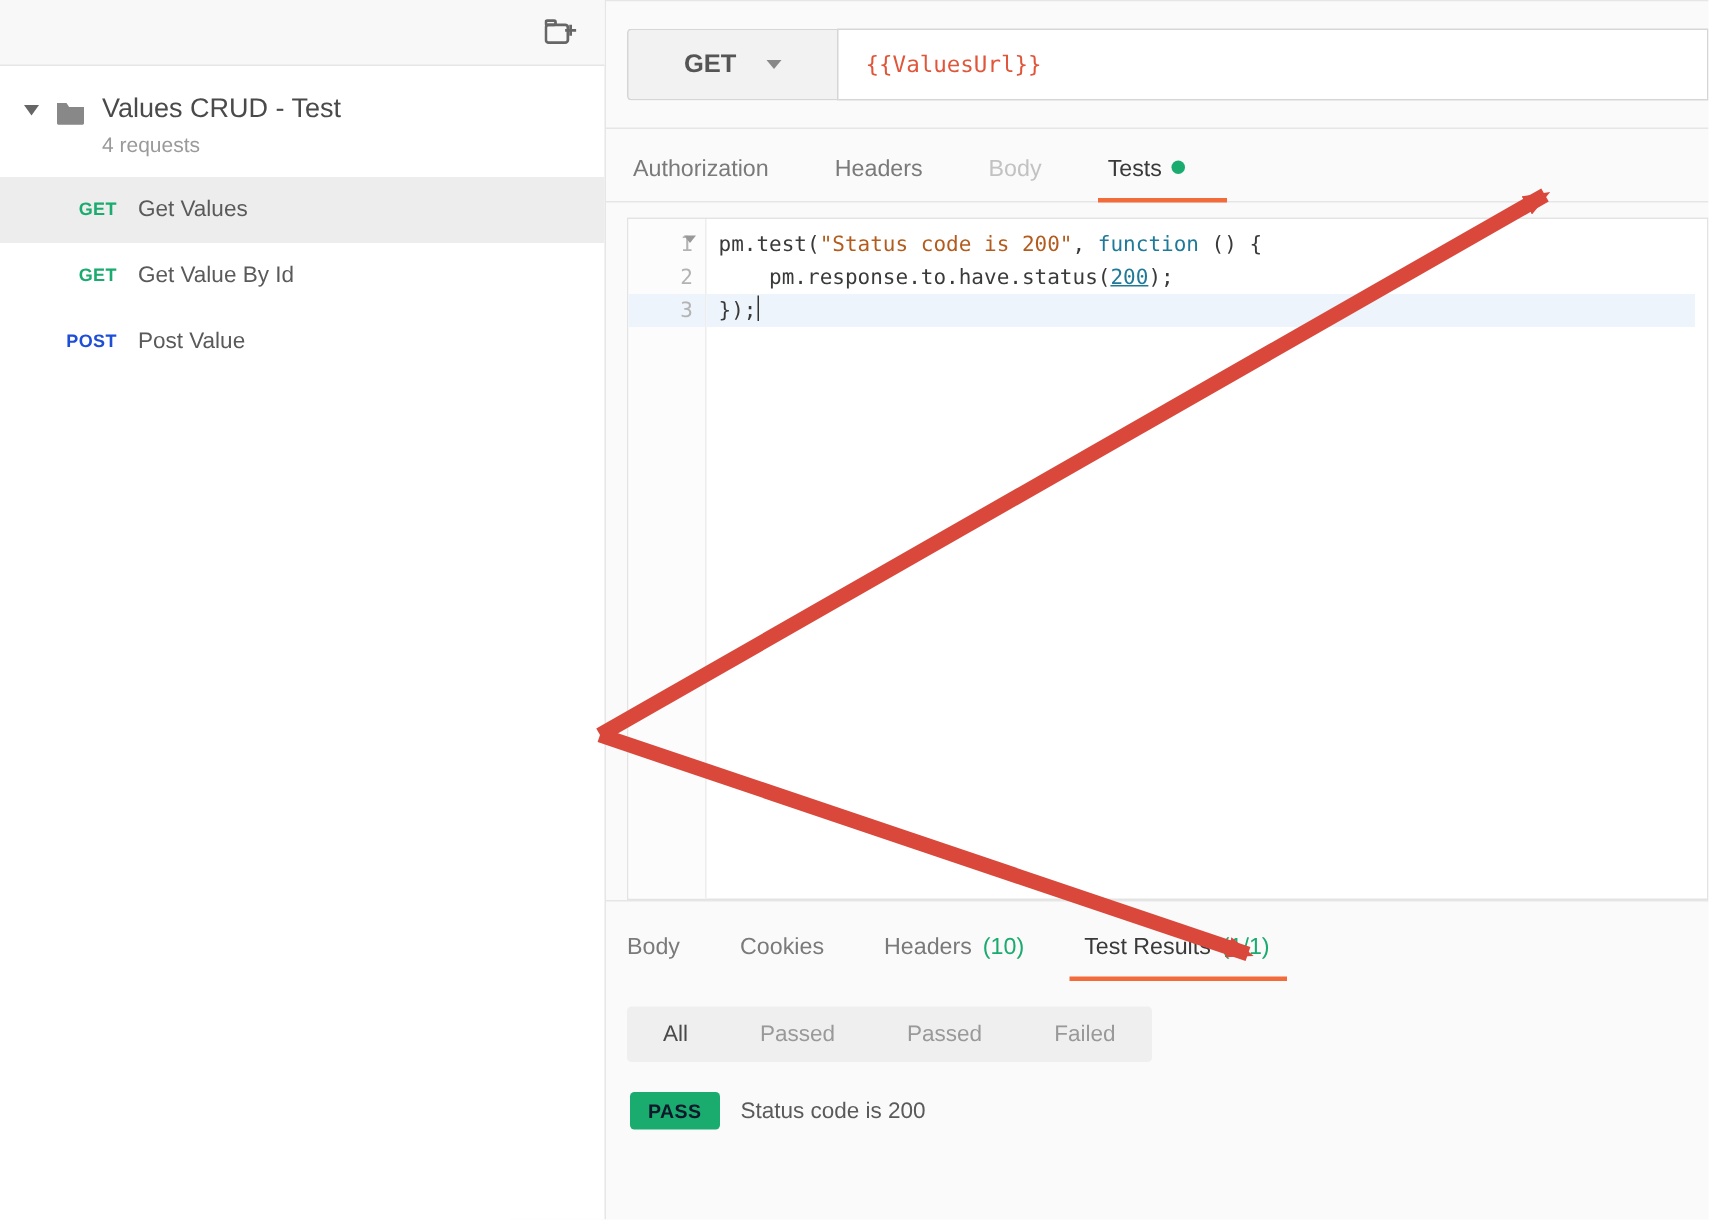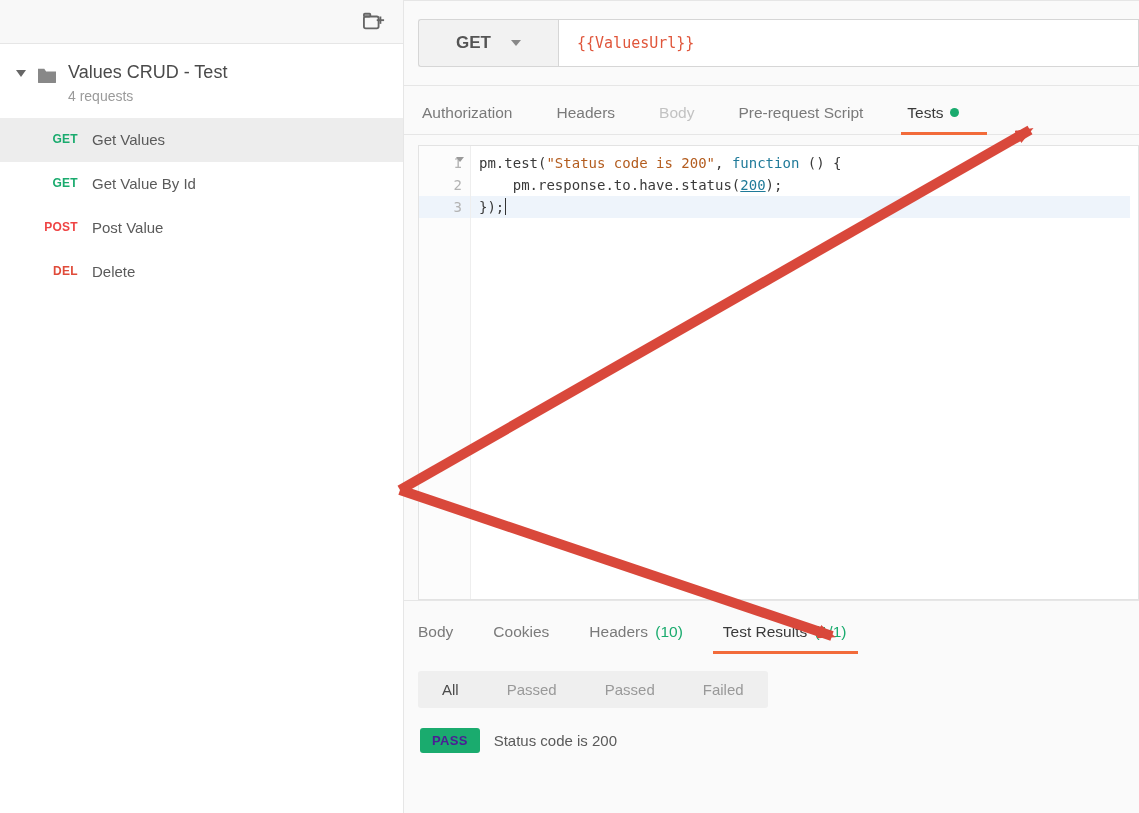--- a/index.html
+++ b/index.html
@@ -61,21 +61,21 @@
   }
   .req-item.active { background:#ededed; }
   .method {
     width: 44px;
     text-align: right;
     font-size: 12px;
     font-weight: 700;
     letter-spacing: 0.3px;
   }
   .method.get { color:#1aab6e; }
-  .method.post { color:#ef4444; }
+  .method.post { color:#1d4ed8; }
   .method.del { color:#e04b3a; }
 
   
   .main {
     flex: 1;
     background: #fafafa;
     display:flex;
     flex-direction:column;
     border-top: 1px solid #e6e6e6;
   }
@@ -195,21 +195,21 @@
     border-radius:3px;
     overflow:hidden;
     font-size:15px;
     color:#999;
   }
   .filter-opt { padding: 10px 24px; cursor:pointer;}
   .filter-opt.active { color:#4a4a4a;text-align:center;}
   .test-row { display:flex; align-items:center; gap:14px; margin: 20px 0 0 4px;}
   .pass-badge {
     background:#1aab6e;
-    color:#4c1d95;
+    color:#0f172a;
     font-size:13px;
     font-weight:600;
     padding: 5px 12px;
     border-radius:3px;
     letter-spacing:0.3px;
   }
   .test-name { color:#5a5a5a; font-size:15px;}
 
   
   .overlay { position:absolute; inset:0; pointer-events:none;}
@@ -248,41 +248,36 @@
           <span>Get Values</span>
         </div>
         <div class="req-item">
           <span class="method get">GET</span>
           <span>Get Value By Id</span>
         </div>
         <div class="req-item">
           <span class="method post">POST</span>
           <span>Post Value</span>
         </div>
-        <div class="req-item">
-          <span class="method del">DEL</span>
-          <span>Delete</span>
-        </div>
       </div>
   </div>
 
   <div class="main">
     <div class="url-bar">
       <div class="method-select">
         <span>GET</span>
         <span class="method-caret"></span>
       </div>
       <input class="url-input" type="text" value="{{ValuesUrl}}" style="">
     </div>
 
     <div class="req-tabs" id="req-tabs">
         <div class="req-tab">Authorization</div>
         <div class="req-tab">Headers</div>
         <div class="req-tab disabled">Body</div>
-        <div class="req-tab">Pre-request Script</div>
         <div class="req-tab active">Tests<span class="green-dot"></span></div>
       </div>
 
     <div class="editor">
       <div class="gutter" id="gutter">
           <div class="ln">1<span class="fold"></span></div>
           <div class="ln">2</div>
           <div class="ln active-line">3</div>
         </div>
       <div class="code" id="code"><div class="line"><span>pm.test(</span><span class="tok-str">"Status code is 200"</span><span>, </span><span class="tok-kw">function</span><span> () {</span></div><div class="line"><span>    pm.response.to.have.status(</span><span class="tok-num">200</span><span>);</span></div><div class="line cursor-line"><span>});</span><span class="edit-cursor"></span></div></div>

